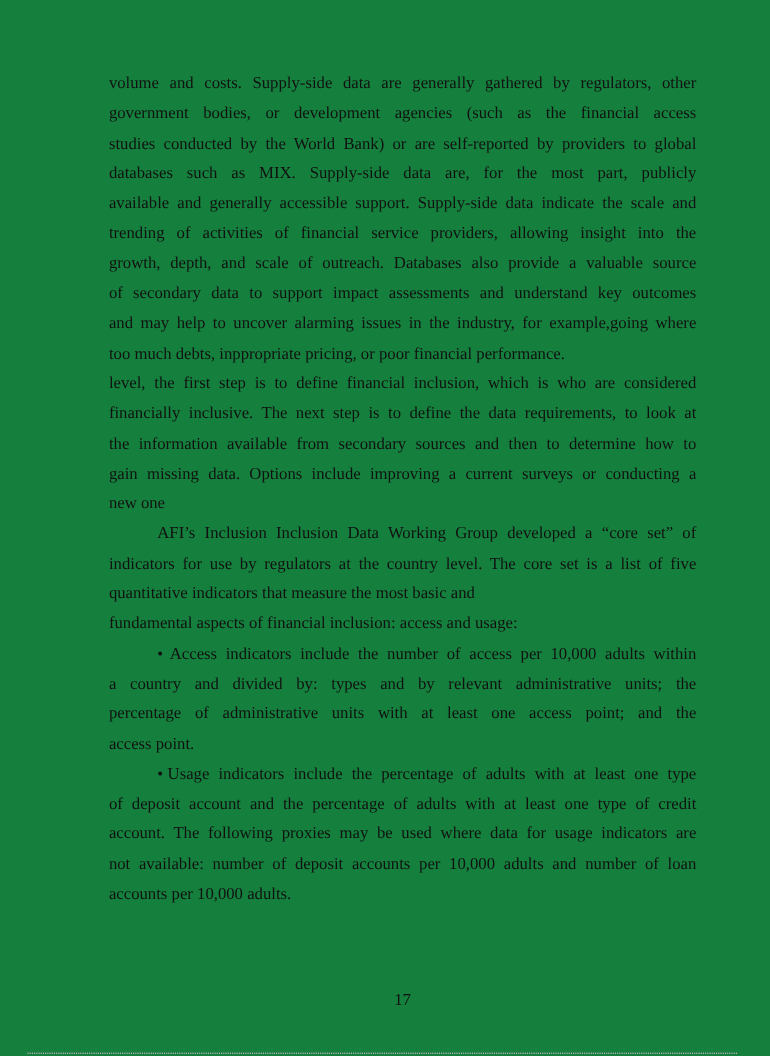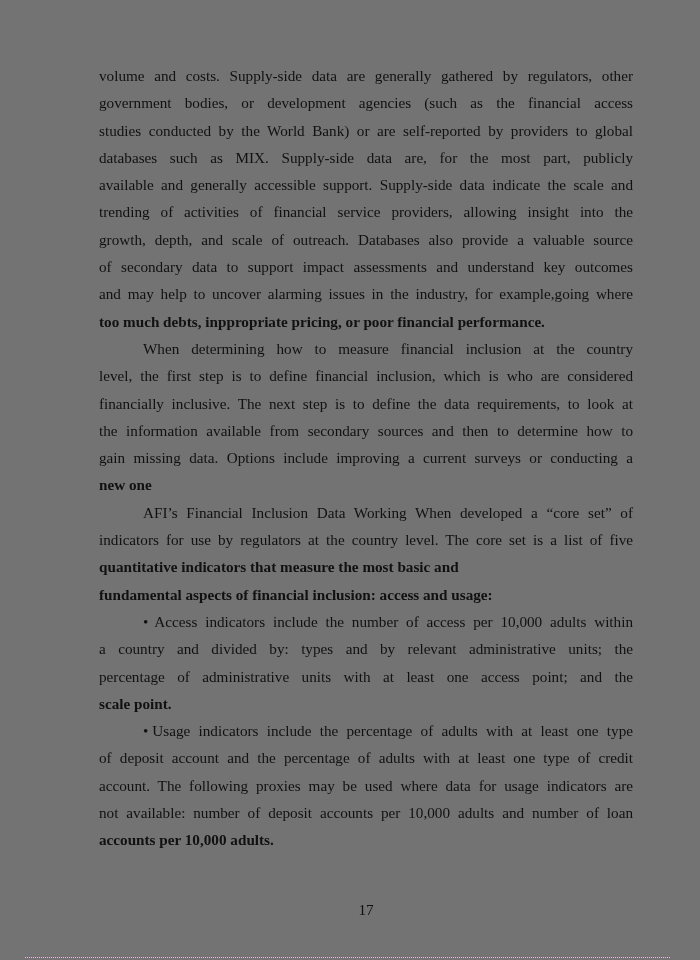--- a/index.html
+++ b/index.html
@@ -12,21 +12,21 @@
     height: 960px;
     position: relative;
     overflow: hidden;
     font-family: "Liberation Serif", "DejaVu Serif", serif;
     color: #111111;
   }
   .page {
     position: absolute;
     left: 0; top: 0;
     width: 700px; height: 960px;
-    background: #737373;
+    background: #15803d;
   }
   .body-text {
     position: absolute;
     left: 99px;
     top: 62px;
     width: 534px;
     font-size: 15.2px;
     line-height: 27.3px;
   }
   .para {
@@ -35,21 +35,20 @@
     text-align-last: left;
   }
   .line {
     display: block;
     text-align: justify;
     text-align-last: justify;
     white-space: normal;
   }
   .line.last {
     text-align-last: left;
-    font-weight: bold;
   }
   .bullet-glyph {
     display: inline-block;
     margin-right: 6px;
   }
   .page-number {
     position: absolute;
     left: 0;
     width: 700px;
     top: 900px;
@@ -81,45 +80,44 @@
       <span class="line">databases such as MIX. Supply-side data are, for the most part, publicly</span>
       <span class="line">available and generally accessible support. Supply-side data indicate the scale and</span>
       <span class="line">trending of activities of financial service providers, allowing insight into the</span>
       <span class="line">growth, depth, and scale of outreach. Databases also provide a valuable source</span>
       <span class="line">of secondary data to support impact assessments and understand key outcomes</span>
       <span class="line">and may help to uncover alarming issues in the industry, for example,going where</span>
       <span class="line last">too much debts, inppropriate pricing, or poor financial performance.</span>
     </div>
 
     <div class="para">
-      <span class="line" style="padding-left:44px">When determining how to measure financial inclusion at the country</span>
       <span class="line">level, the first step is to define financial inclusion, which is who are considered</span>
       <span class="line">financially inclusive. The next step is to define the data requirements, to look at</span>
       <span class="line">the information available from secondary sources and then to determine how to</span>
       <span class="line">gain missing data. Options include improving a current surveys or conducting a</span>
       <span class="line last">new one</span>
     </div>
 
     <div class="para">
-      <span class="line" style="padding-left:44px">AFI’s Financial Inclusion Data Working When developed a “core set” of</span>
+      <span class="line" style="padding-left:44px">AFI’s Inclusion Inclusion Data Working Group developed a “core set” of</span>
       <span class="line">indicators for use by regulators at the country level. The core set is a list of five</span>
       <span class="line last">quantitative indicators that measure the most basic and</span>
     </div>
 
     <div class="para">
       <span class="line last">fundamental aspects of financial inclusion: access and usage:</span>
     </div>
 
     <div class="para">
       <span class="line" style="padding-left:44px">
         <span class="bullet-glyph">•</span><span>Access indicators include the number of access per 10,000 adults within</span>
       </span>
       <span class="line">a country and divided by: types and by relevant administrative units; the</span>
       <span class="line">percentage of administrative units with at least one access point; and the</span>
-      <span class="line last">scale point.</span>
+      <span class="line last">access point.</span>
     </div>
 
     <div class="para">
       <span class="line" style="padding-left:44px">
         <span class="bullet-glyph" style="margin-right:4px">•</span><span>Usage indicators include the percentage of adults with at least one type</span>
       </span>
       <span class="line">of deposit account and the percentage of adults with at least one type of credit</span>
       <span class="line">account. The following proxies may be used where data for usage indicators are</span>
       <span class="line">not available: number of deposit accounts per 10,000 adults and number of loan</span>
       <span class="line last">accounts per 10,000 adults.</span>

